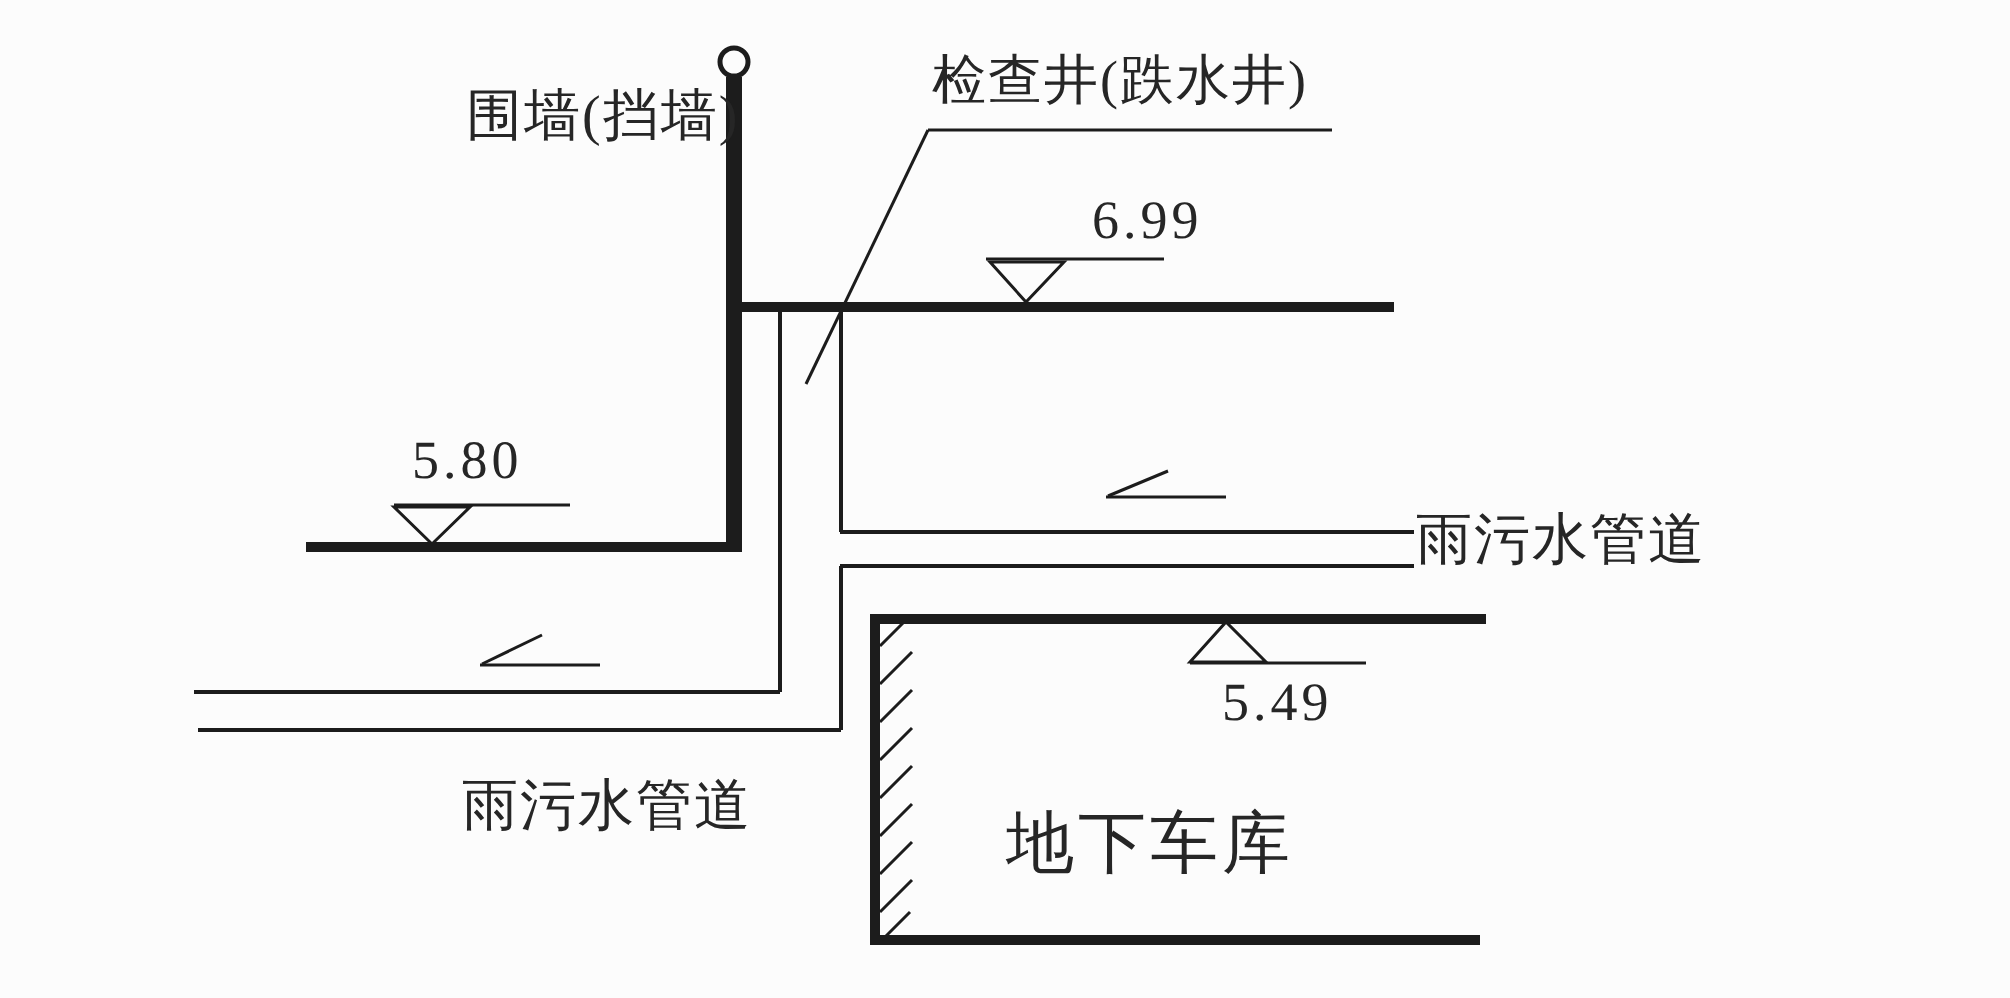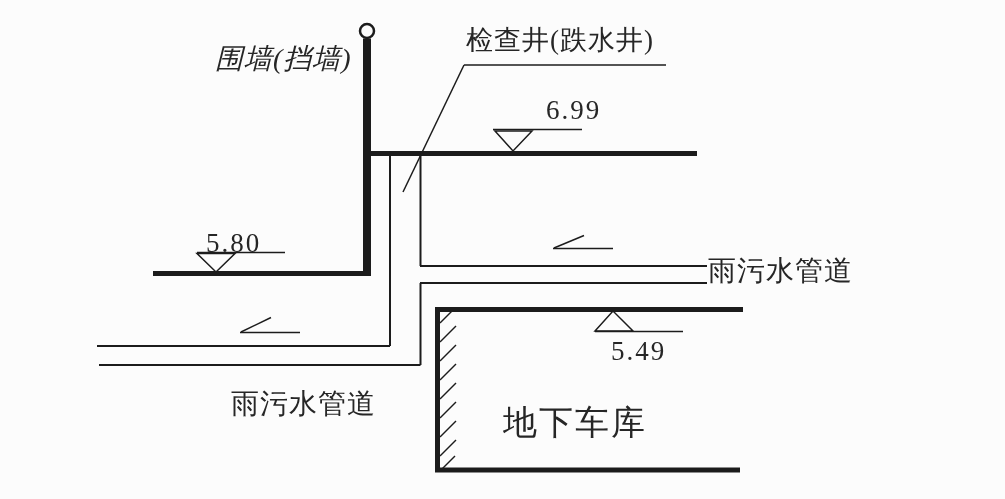--- a/index.html
+++ b/index.html
@@ -90,27 +90,27 @@
     <g>
       <line class="ln" x1="240" y1="332.5" x2="300" y2="332.5" stroke-width="1.5"></line>
       <line class="ln" x1="241" y1="332" x2="271" y2="317.5" stroke-width="1.5"></line>
     </g>
     <g>
       <line class="ln" x1="553" y1="248.5" x2="613" y2="248.5" stroke-width="1.5"></line>
       <line class="ln" x1="554" y1="248" x2="584" y2="235.5" stroke-width="1.5"></line>
     </g>
   </svg>
 
-  <div class="lbl cjk" style="left:215px;top:45px;font-style:italic;">围墙(挡墙)</div>
+  <div class="lbl cjk" style="left:233px;top:45px;">围墙(挡墙)</div>
 
   <div class="lbl cjk" style="left:466px;top:27px;font-size:27px;">检查井(跌水井)</div>
 
   <div class="lbl num" style="left:506px;top:97px;margin-left:40px;">6.99</div>
 
-  <div class="lbl num" style="left:206px;top:230px;">5.80</div>
+  <div class="lbl num" style="left:206px;top:217px;">5.80</div>
 
   <div class="lbl num" style="left:611px;top:338px;">5.49</div>
 
   <div class="lbl cjk" style="left:708px;top:257px;">雨污水管道</div>
 
   <div class="lbl cjk" style="left:231px;top:390px;">雨污水管道</div>
 
   <div class="lbl cjk" style="left:503px;top:406px;font-size:34px;letter-spacing:2px;">地下车库</div>
 
 </div>

